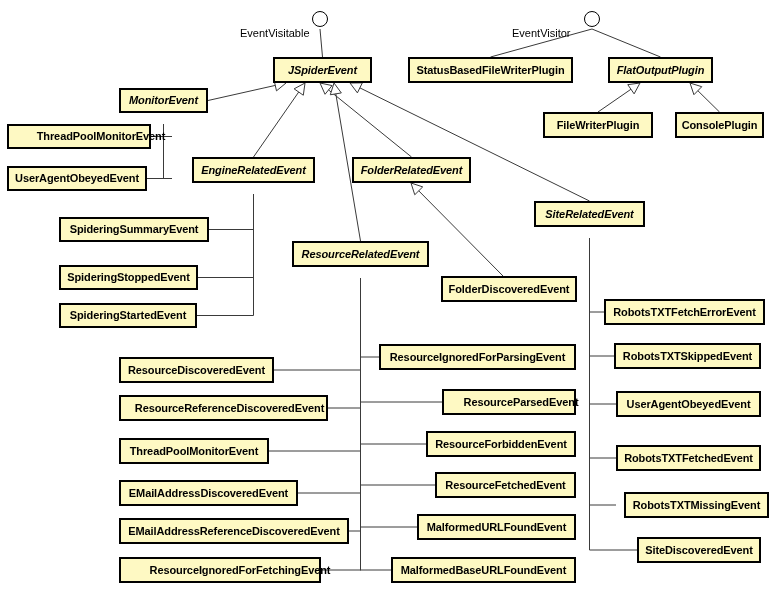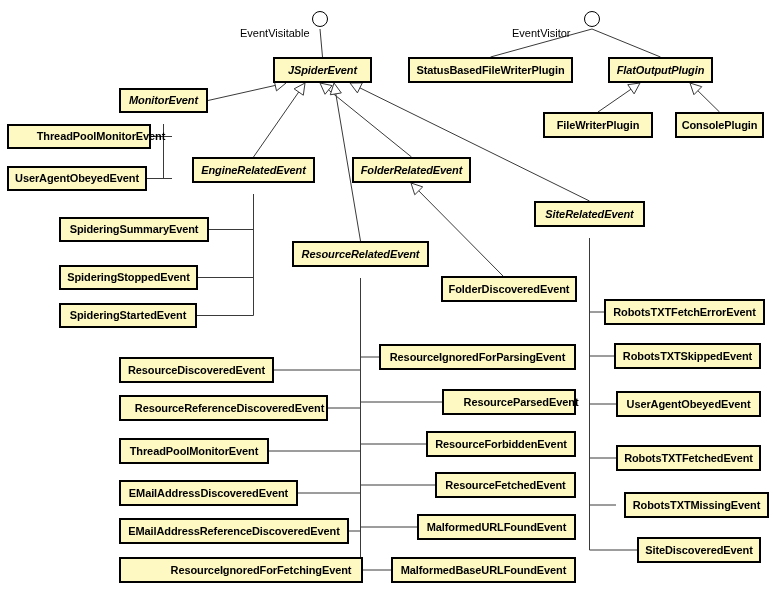--- a/index.html
+++ b/index.html
@@ -133,21 +133,21 @@
       <div class="uml-box" style="left: 435px; top: 276px; width: 136px; height: 26px; margin-left: 6px;">FolderDiscoveredEvent</div>
       <div class="uml-box" style="left: 408px; top: 57px; width: 165px; height: 26px;">StatusBasedFileWriterPlugin</div>
       <div class="uml-box abstract" style="left: 608px; top: 57px; width: 105px; height: 26px;">FlatOutputPlugin</div>
       <div class="uml-box" style="left: 543px; top: 112px; width: 110px; height: 26px;">FileWriterPlugin</div>
       <div class="uml-box" style="left: 675px; top: 112px; width: 89px; height: 26px;">ConsolePlugin</div>
       <div class="uml-box" style="left: 119px; top: 357px; width: 155px; height: 26px;">ResourceDiscoveredEvent</div>
       <div class="uml-box" style="left: 119px; top: 395px; width: 209px; height: 26px; padding-left: 12px;">ResourceReferenceDiscoveredEvent</div>
       <div class="uml-box" style="left: 119px; top: 438px; width: 150px; height: 26px;">ThreadPoolMonitorEvent</div>
       <div class="uml-box" style="left: 119px; top: 480px; width: 179px; height: 26px;">EMailAddressDiscoveredEvent</div>
       <div class="uml-box" style="left: 119px; top: 518px; width: 230px; height: 26px;">EMailAddressReferenceDiscoveredEvent</div>
-      <div class="uml-box" style="left: 119px; top: 557px; width: 244px; height: 26px; padding-left: 40px;">ResourceIgnoredForFetchingEvent</div>
+      <div class="uml-box" style="left: 119px; top: 557px; width: 202px; height: 26px; padding-left: 40px;">ResourceIgnoredForFetchingEvent</div>
       <div class="uml-box" style="left: 379px; top: 344px; width: 197px; height: 26px;">ResourceIgnoredForParsingEvent</div>
       <div class="uml-box" style="left: 442px; top: 389px; width: 134px; height: 26px; padding-left: 24px;">ResourceParsedEvent</div>
       <div class="uml-box" style="left: 426px; top: 431px; width: 150px; height: 26px;">ResourceForbiddenEvent</div>
       <div class="uml-box" style="left: 435px; top: 472px; width: 141px; height: 26px;">ResourceFetchedEvent</div>
       <div class="uml-box" style="left: 417px; top: 514px; width: 159px; height: 26px;">MalformedURLFoundEvent</div>
       <div class="uml-box" style="left: 391px; top: 557px; width: 185px; height: 26px;">MalformedBaseURLFoundEvent</div>
       <div class="uml-box" style="left: 604px; top: 299px; width: 161px; height: 26px;">RobotsTXTFetchErrorEvent</div>
       <div class="uml-box" style="left: 614px; top: 343px; width: 147px; height: 26px;">RobotsTXTSkippedEvent</div>
       <div class="uml-box" style="left: 616px; top: 391px; width: 145px; height: 26px;">UserAgentObeyedEvent</div>
       <div class="uml-box" style="left: 616px; top: 445px; width: 145px; height: 26px;">RobotsTXTFetchedEvent</div>

